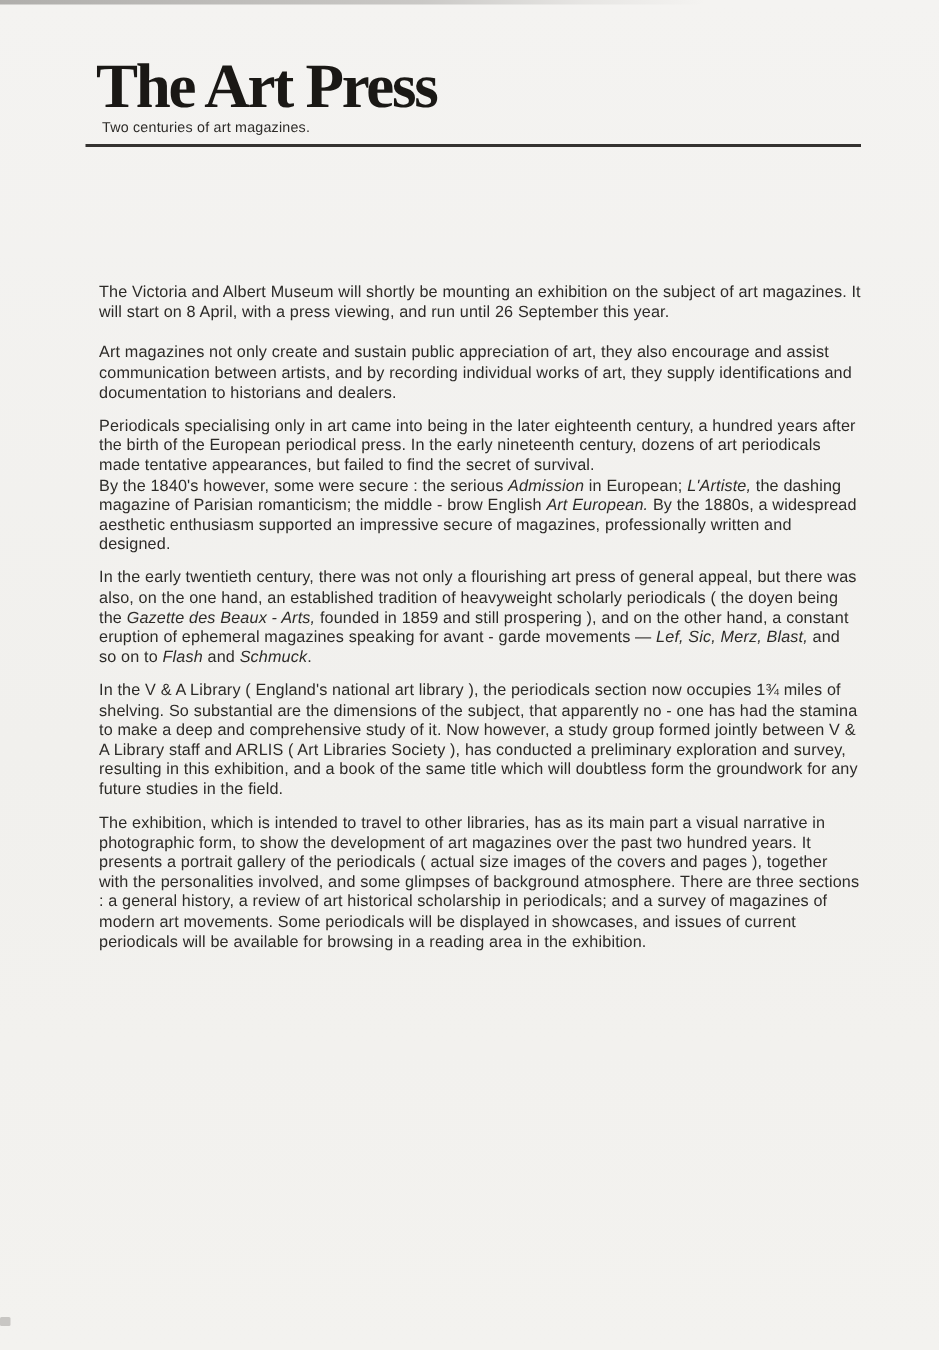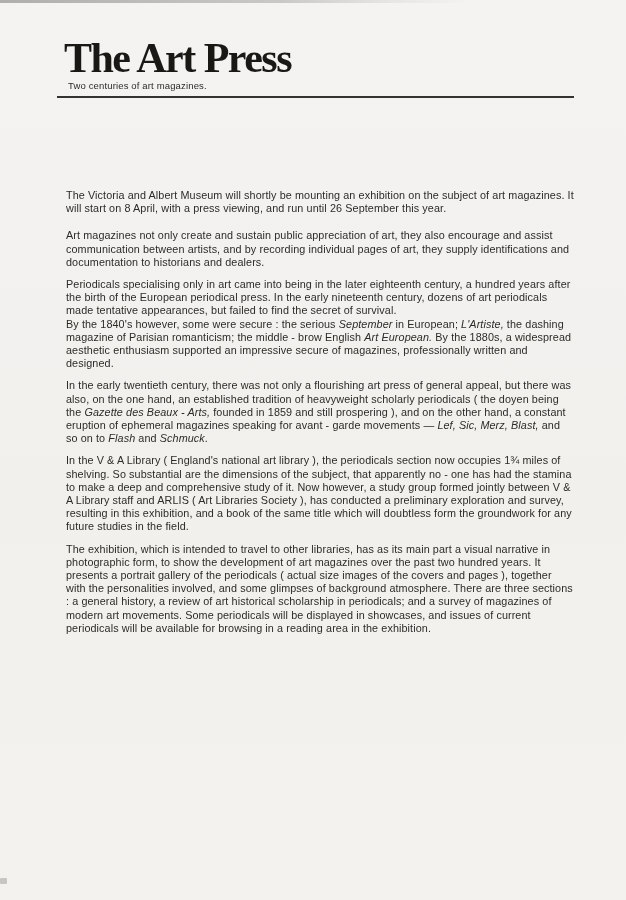--- a/index.html
+++ b/index.html
@@ -90,22 +90,22 @@
   <div class="scan-edge-top"></div>
 
   <header class="masthead">
     <h1>The Art Press</h1>
     <div class="subtitle">Two centuries of art magazines.</div>
     <div class="rule"></div>
   </header>
 
   <main class="content">
     <p><span>The Victoria and Albert Museum will shortly be mounting an exhibition on the subject of art magazines. It will start on 8 April, with a press viewing, and run until 26 September this year.</span></p>
-    <p><span>Art magazines not only create and sustain public appreciation of art, they also encourage and assist communication between artists, and by recording individual pages of art, they supply identifications and documentation to historians and dealers.</span></p>
+    <p><span>Art magazines not only create and sustain public appreciation of art, they also encourage and assist communication between artists, and by recording individual works of art, they supply identifications and documentation to historians and dealers.</span></p>
     <p><span>Periodicals specialising only in art came into being in the later eighteenth century, a hundred years after the birth of the European periodical press. In the early nineteenth century, dozens of art periodicals made tentative appearances, but failed to find the secret of survival.
-By the 1840's however, some were secure : the serious </span><i>September</i><span> in European; </span><i>L'Artiste,</i><span> the dashing magazine of Parisian romanticism; the middle - brow English </span><i>Art European.</i><span> By the 1880s, a widespread aesthetic enthusiasm supported an impressive secure of magazines, professionally written and designed.</span></p>
+By the 1840's however, some were secure : the serious </span><i>Admission</i><span> in European; </span><i>L'Artiste,</i><span> the dashing magazine of Parisian romanticism; the middle - brow English </span><i>Art European.</i><span> By the 1880s, a widespread aesthetic enthusiasm supported an impressive secure of magazines, professionally written and designed.</span></p>
     <p><span>In the early twentieth century, there was not only a flourishing art press of general appeal, but there was also, on the one hand, an established tradition of heavyweight scholarly periodicals ( the doyen being the </span><i>Gazette des Beaux - Arts,</i><span> founded in 1859 and still prospering ), and on the other hand, a constant eruption of ephemeral magazines speaking for avant - garde movements — </span><i>Lef, Sic, Merz, Blast,</i><span> and so on to </span><i>Flash</i><span> and </span><i>Schmuck</i><span>.</span></p>
     <p><span>In the V &amp; A Library ( England's national art library ), the periodicals section now occupies 1¾ miles of shelving. So substantial are the dimensions of the subject, that apparently no - one has had the stamina to make a deep and comprehensive study of it. Now however, a study group formed jointly between V &amp; A Library staff and ARLIS ( Art Libraries Society ), has conducted a preliminary exploration and survey, resulting in this exhibition, and a book of the same title which will doubtless form the groundwork for any future studies in the field.</span></p>
     <p><span>The exhibition, which is intended to travel to other libraries, has as its main part a visual narrative in photographic form, to show the development of art magazines over the past two hundred years. It presents a portrait gallery of the periodicals ( actual size images of the covers and pages ), together with the personalities involved, and some glimpses of background atmosphere. There are three sections : a general history, a review of art historical scholarship in periodicals; and a survey of magazines of modern art movements. Some periodicals will be displayed in showcases, and issues of current periodicals will be available for browsing in a reading area in the exhibition.</span></p>
   </main>
 
   <div class="scan-smudge-bottom"></div>
 </div>
 
 </body></html>

